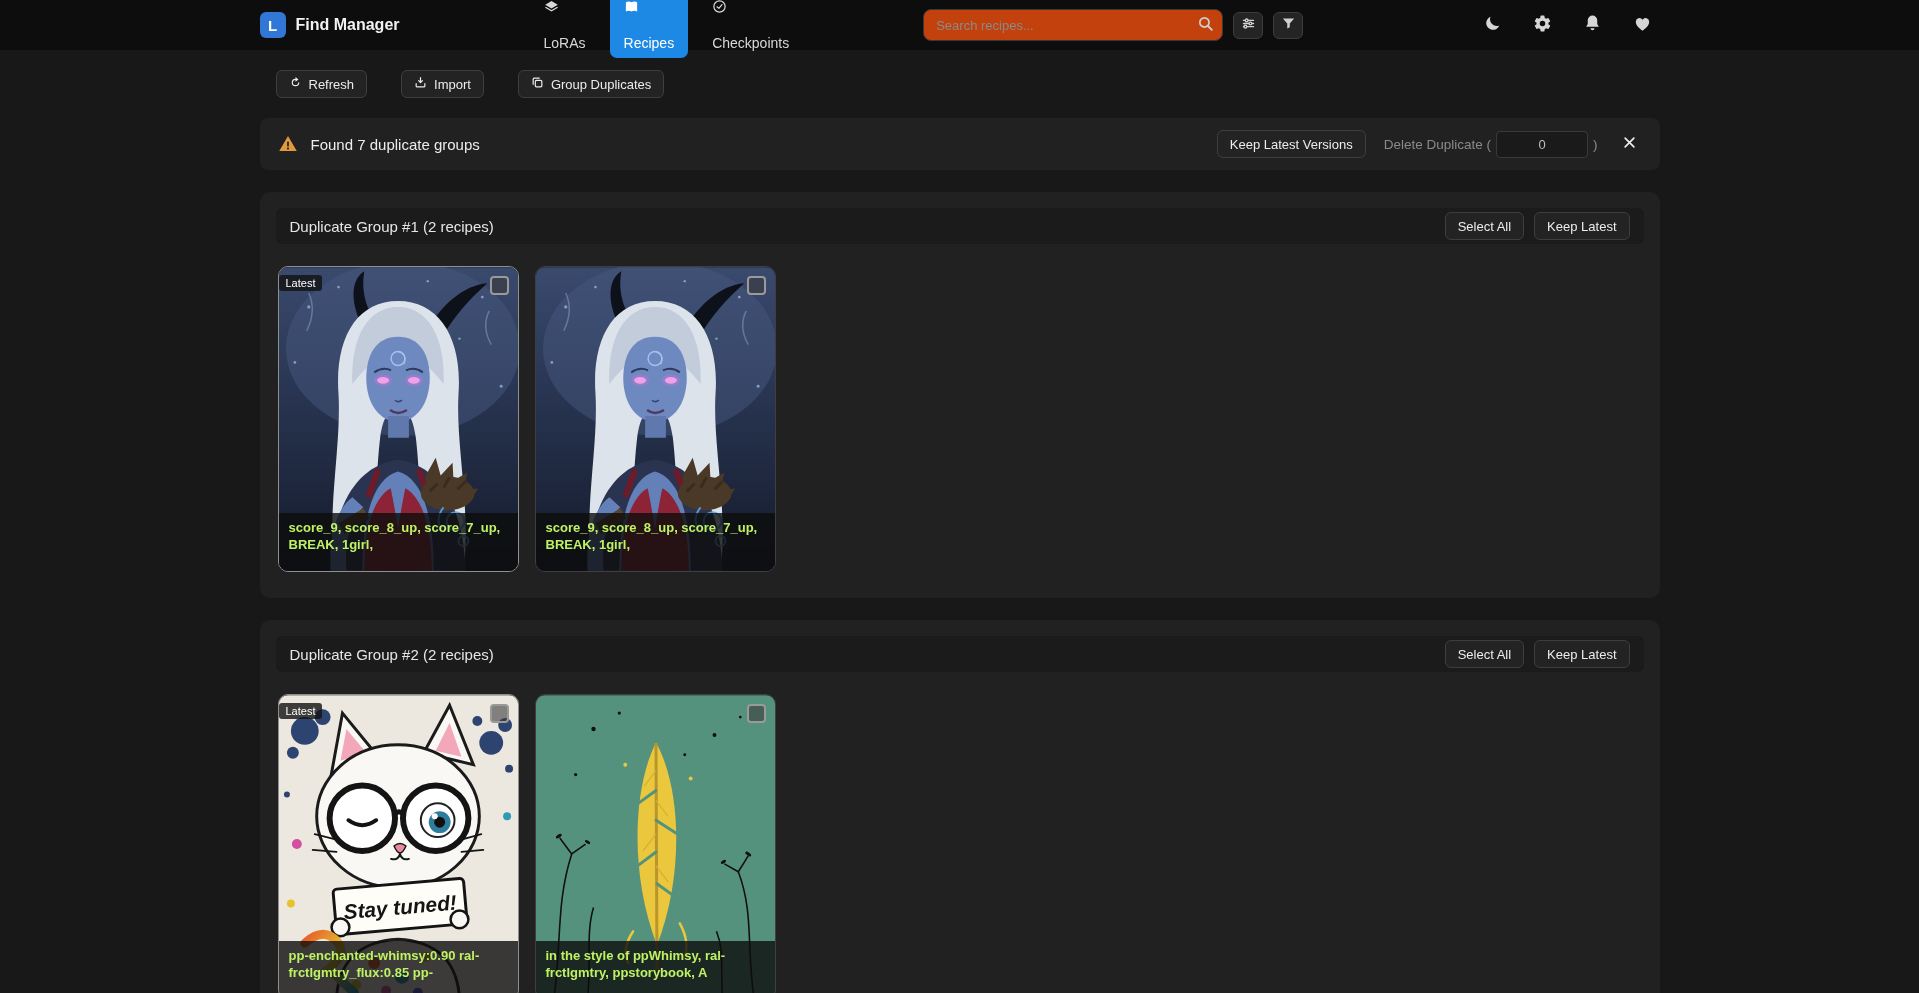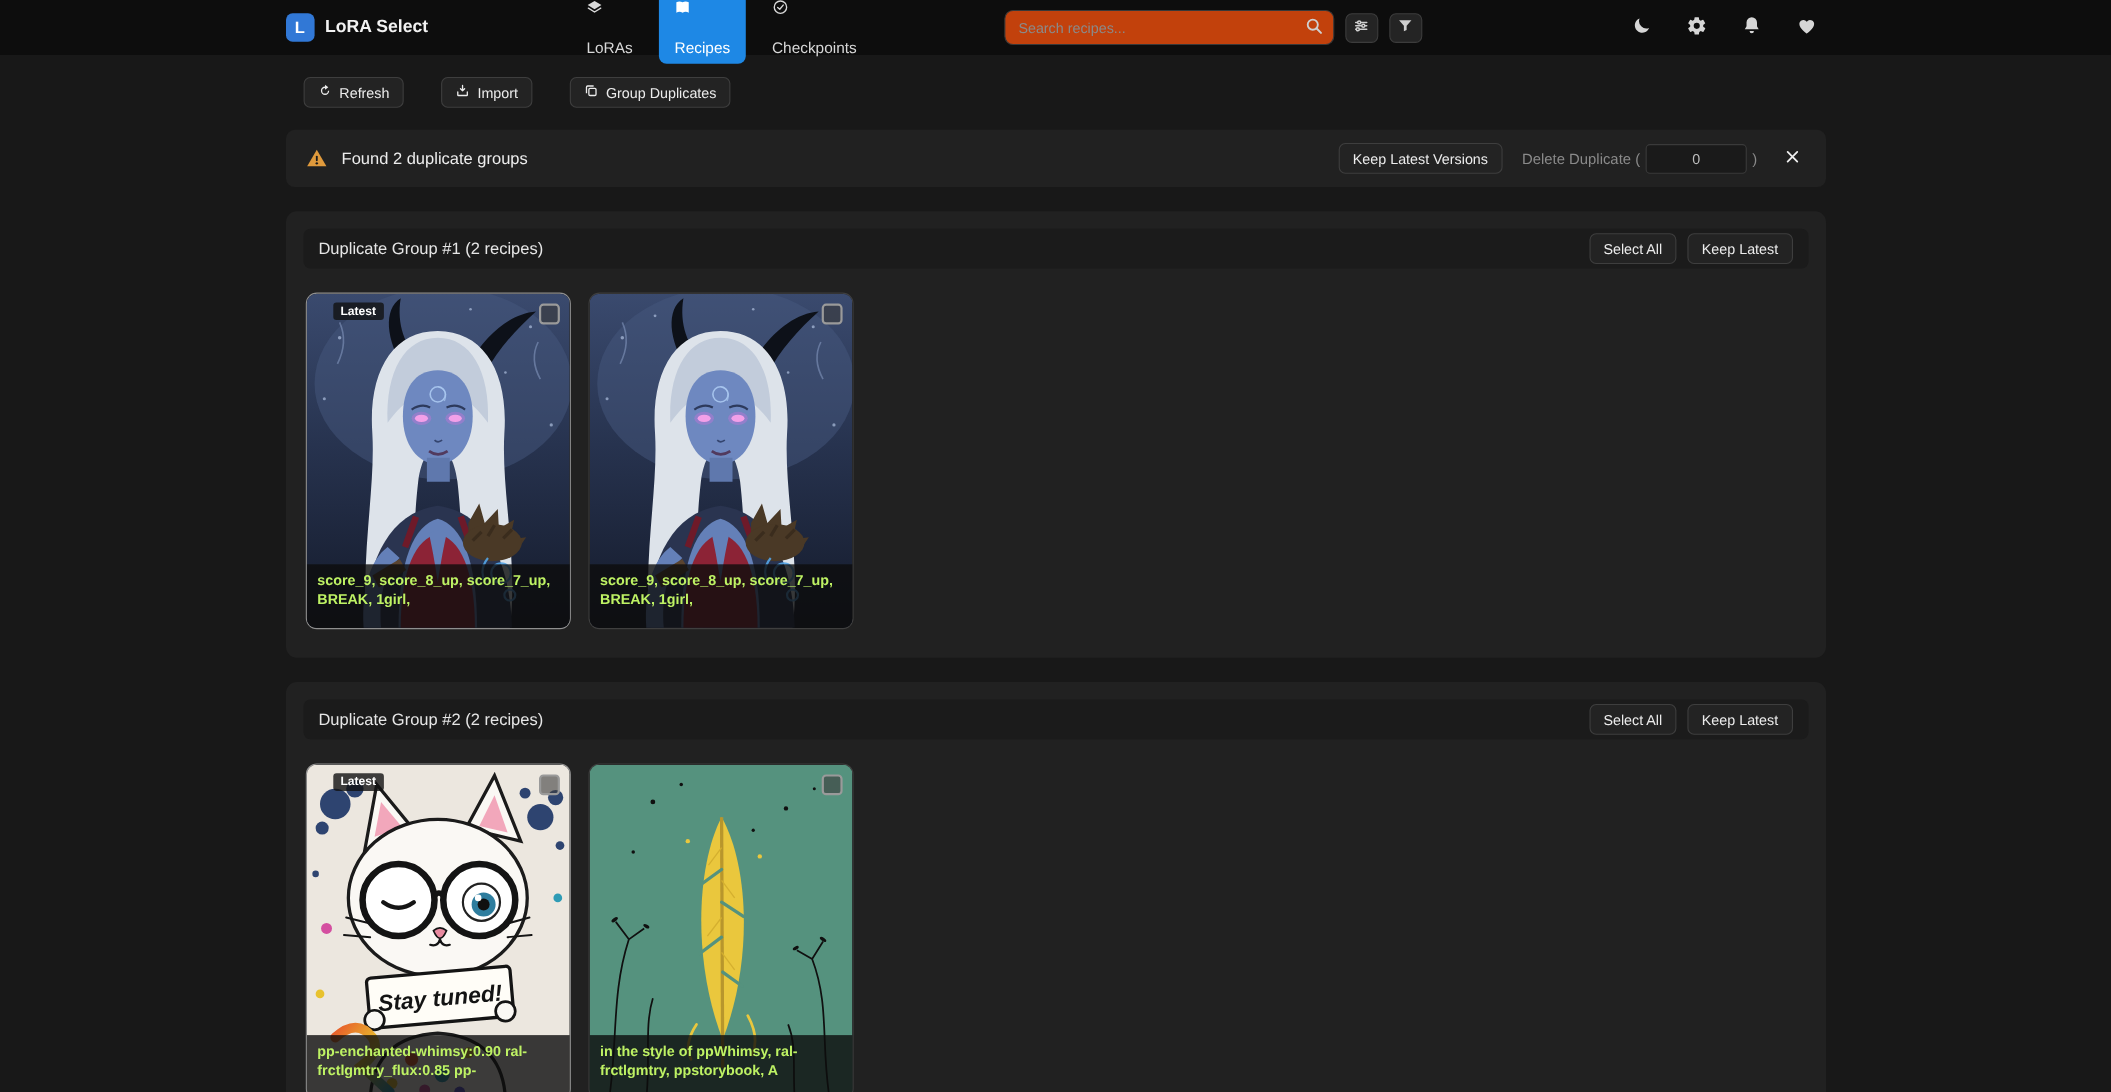--- a/index.html
+++ b/index.html
@@ -62,22 +62,22 @@
   .group-header { background:#1b1b1b; border-radius:6px; height:36px; display:flex; align-items:center;
                   padding:0 14px; }
   .group-title { font-size:15px; color:#e6e6e6;text-align:right; }
   .group-actions { margin-left:auto; display:flex; gap:10px; }
 
   .cards { display:flex; gap:16px; margin-top:22px; padding-left:2px; }
   .card { width:241px; height:306px; border-radius:10px; overflow:hidden; position:relative;
           background:#151515; border:1px solid #3f3f3f; cursor:pointer; }
   .card.latest { border-color:#8f8f8f; }
   .card-art { position:absolute; inset:0; width:100%; height:100%; display:block; }
-  .badge { position:absolute; top:8px; left:24px; background:rgba(18,18,18,.8); color:#fff;
-           font-size:11px; font-weight:bold; padding:2px 7px; border-radius:3px; }
+  .badge { position:absolute; top:8px; left:0; background:rgba(18,18,18,.8); color:#fff;
+           font-size:11px; font-weight:normal; padding:2px 7px; border-radius:3px; }
   .checkbox { position:absolute; top:9px; right:9px; width:19px; height:19px; border-radius:4px;
               border:2px solid #9a9a9a; background:rgba(60,60,60,.6); cursor:pointer; }
   .caption { position:absolute; left:0; right:0; bottom:0; background:rgba(12,12,12,.8);
              padding:7px 10px 16px; font-size:13px; font-weight:bold; color:#bef264; line-height:1.28;
              min-height:58px; }
 </style>
 </head>
 <body>
 
 <svg width="0" height="0" style="position:absolute" aria-hidden="true">
@@ -142,21 +142,21 @@
       <path d="M60,258 l25,-15 6,10 -25,16 z" fill="#5a4430"></path>
     </symbol>
   </defs>
 </svg>
 
 <header class="navbar">
   <div class="container">
     <div class="logo">
       <span>L</span>
     </div>
-    <span class="app-title">LoRA Select</span>
+    <span class="app-title">Find Manager</span>
 
     <nav class="nav-tabs">
       <div class="tab">
         <span>
           <svg viewBox="0 0 24 24" fill="none">
               <path d="M12 3 2 9l10 6 10-6z" fill="currentColor"></path>
               <path d="M3 13.5 12 19l9-5.5" stroke="currentColor" stroke-width="2" stroke-linecap="round"></path>
             </svg>
         </span>
         <span>LoRAs</span>
@@ -278,21 +278,21 @@
     </div>
 
     <div class="banner">
       <span class="warn">
         <svg viewBox="0 0 24 24">
             <path d="M12 2.5 1.5 20.5h21z" fill="#e09a3c"></path>
             <rect x="11" y="9" width="2" height="6" rx="1" fill="#1a1a1a"></rect>
             <circle cx="12" cy="17.4" r="1.3" fill="#1a1a1a"></circle>
           </svg>
       </span>
-      <span class="banner-msg">Found 2 duplicate groups</span>
+      <span class="banner-msg">Found 7 duplicate groups</span>
       <div class="banner-right">
         <button class="btn">
           <span>Keep Latest Versions</span>
         </button>
         <div class="delete-wrap">
           <span class="muted">Delete Duplicate (</span>
           <input class="count-input" type="text" value="0" style="">
           <span class="muted">)</span>
         </div>
         <button class="close-btn">

